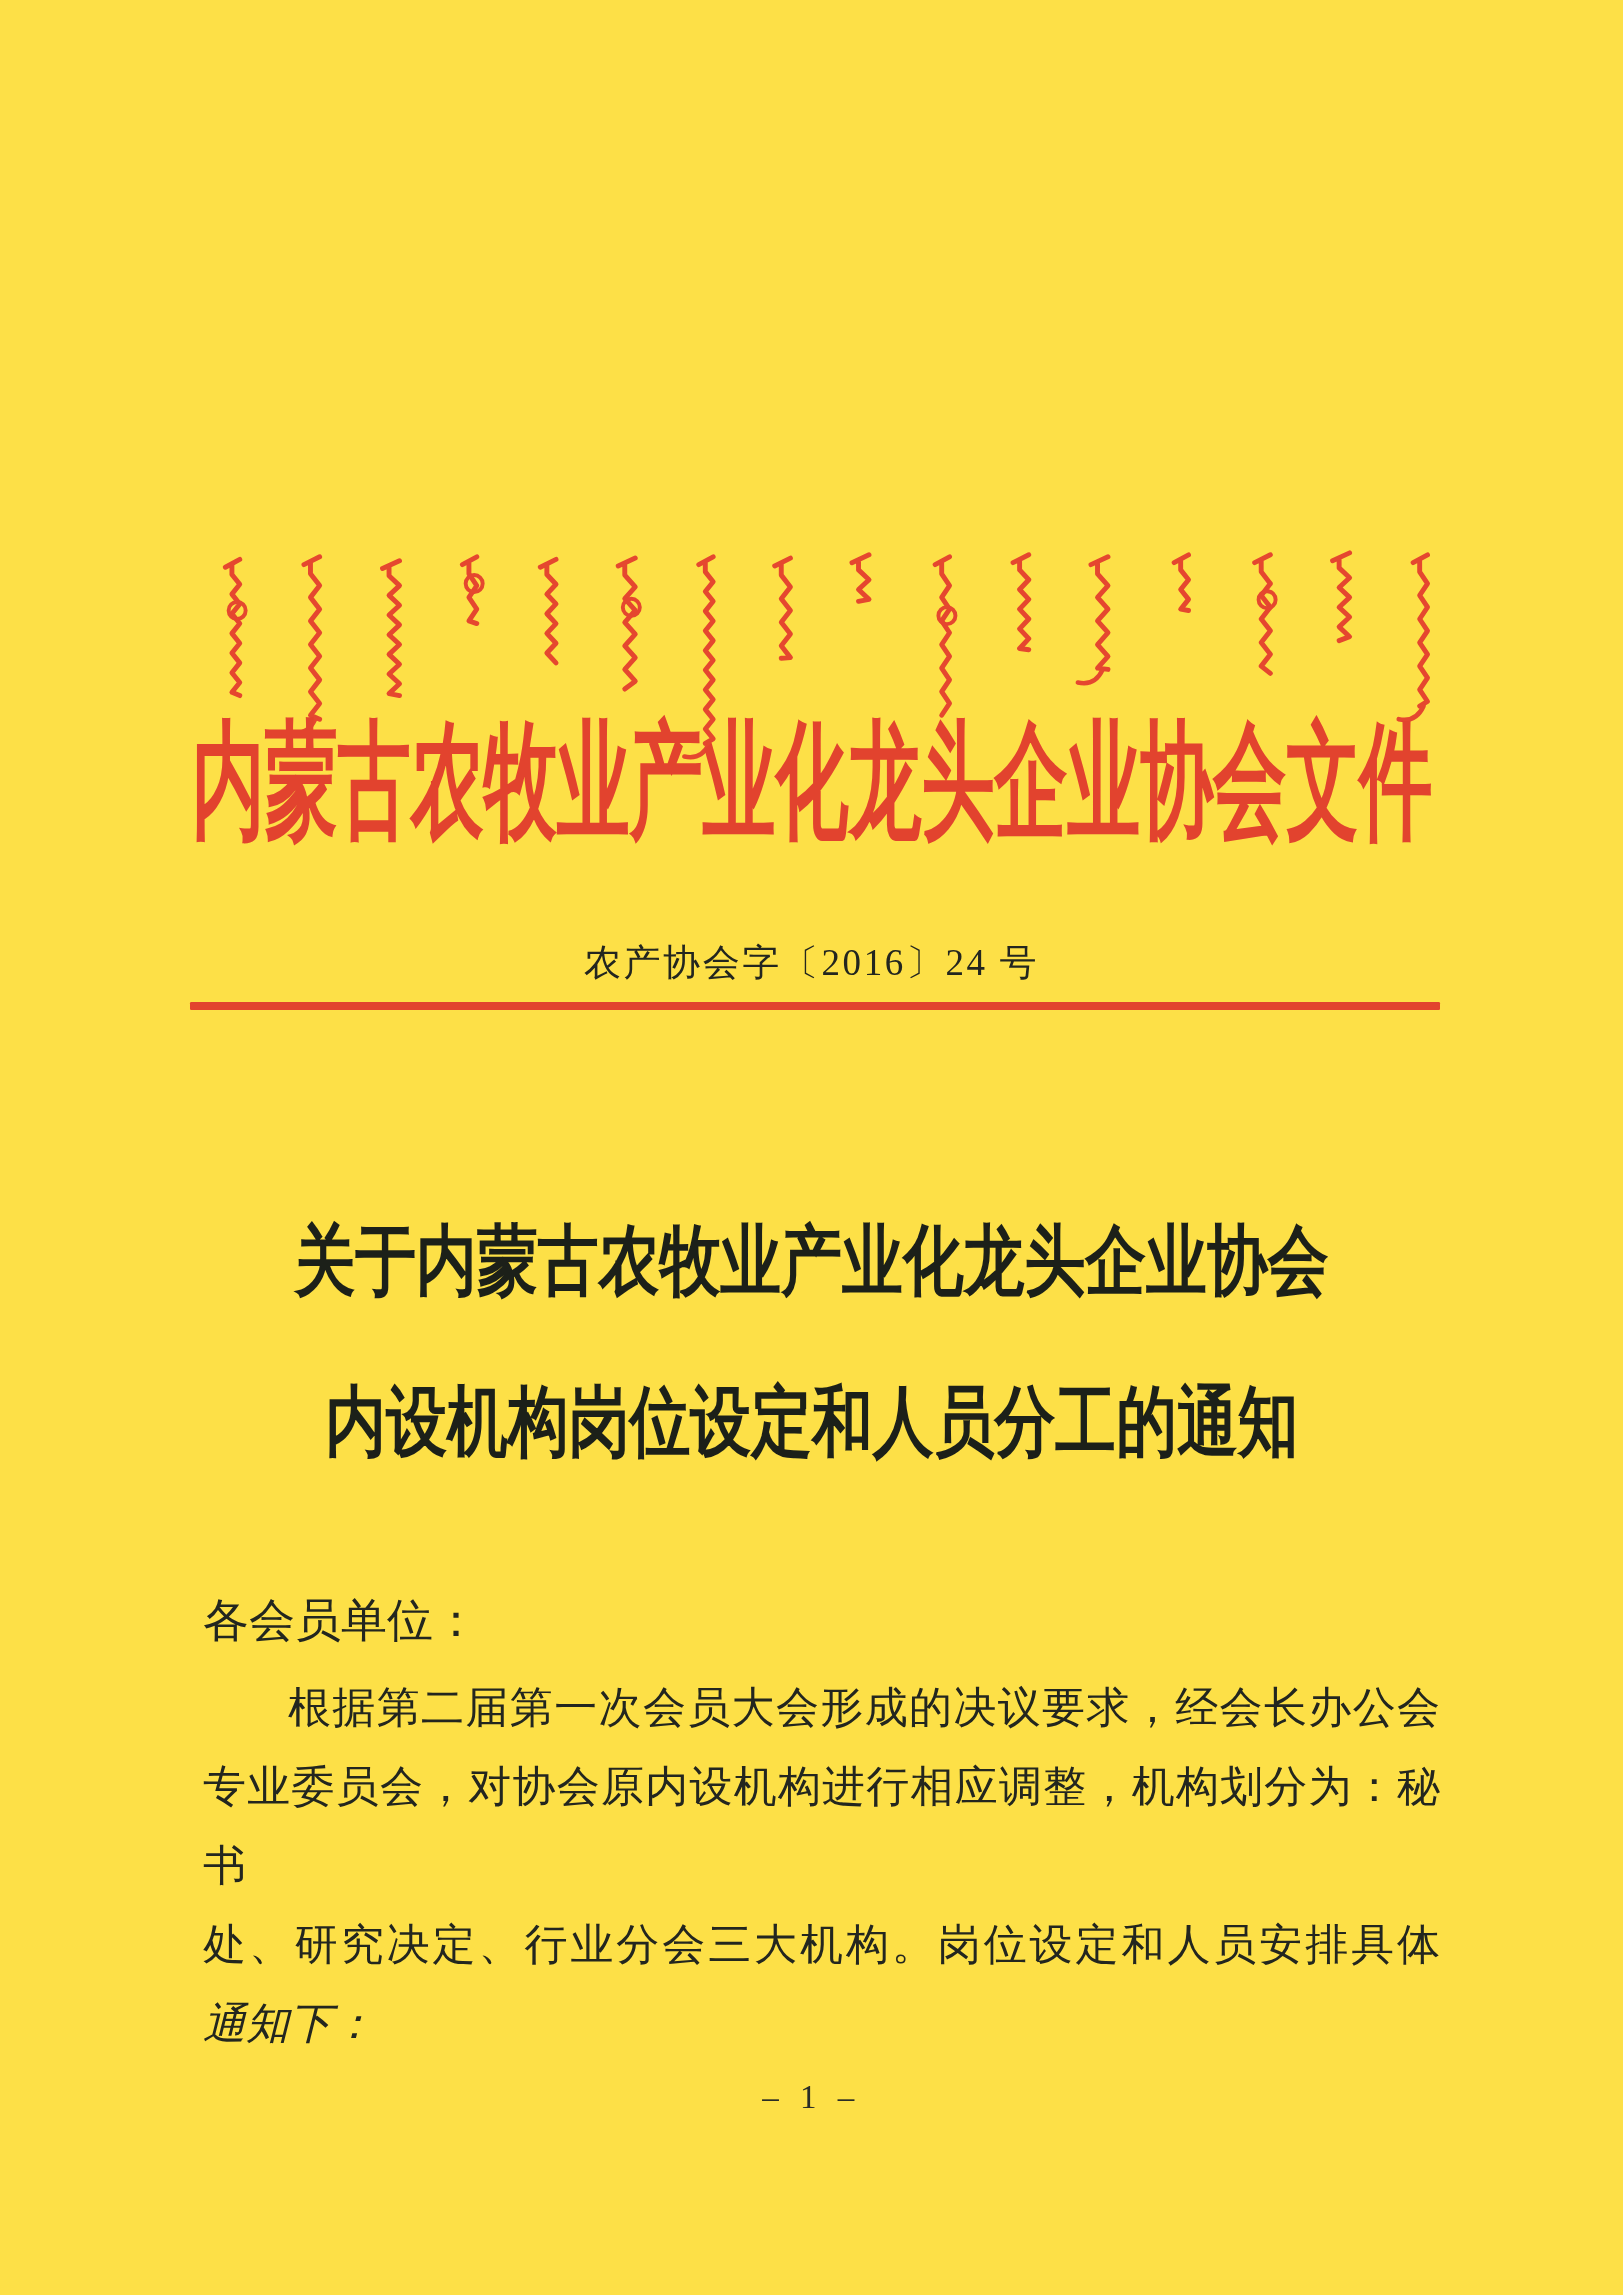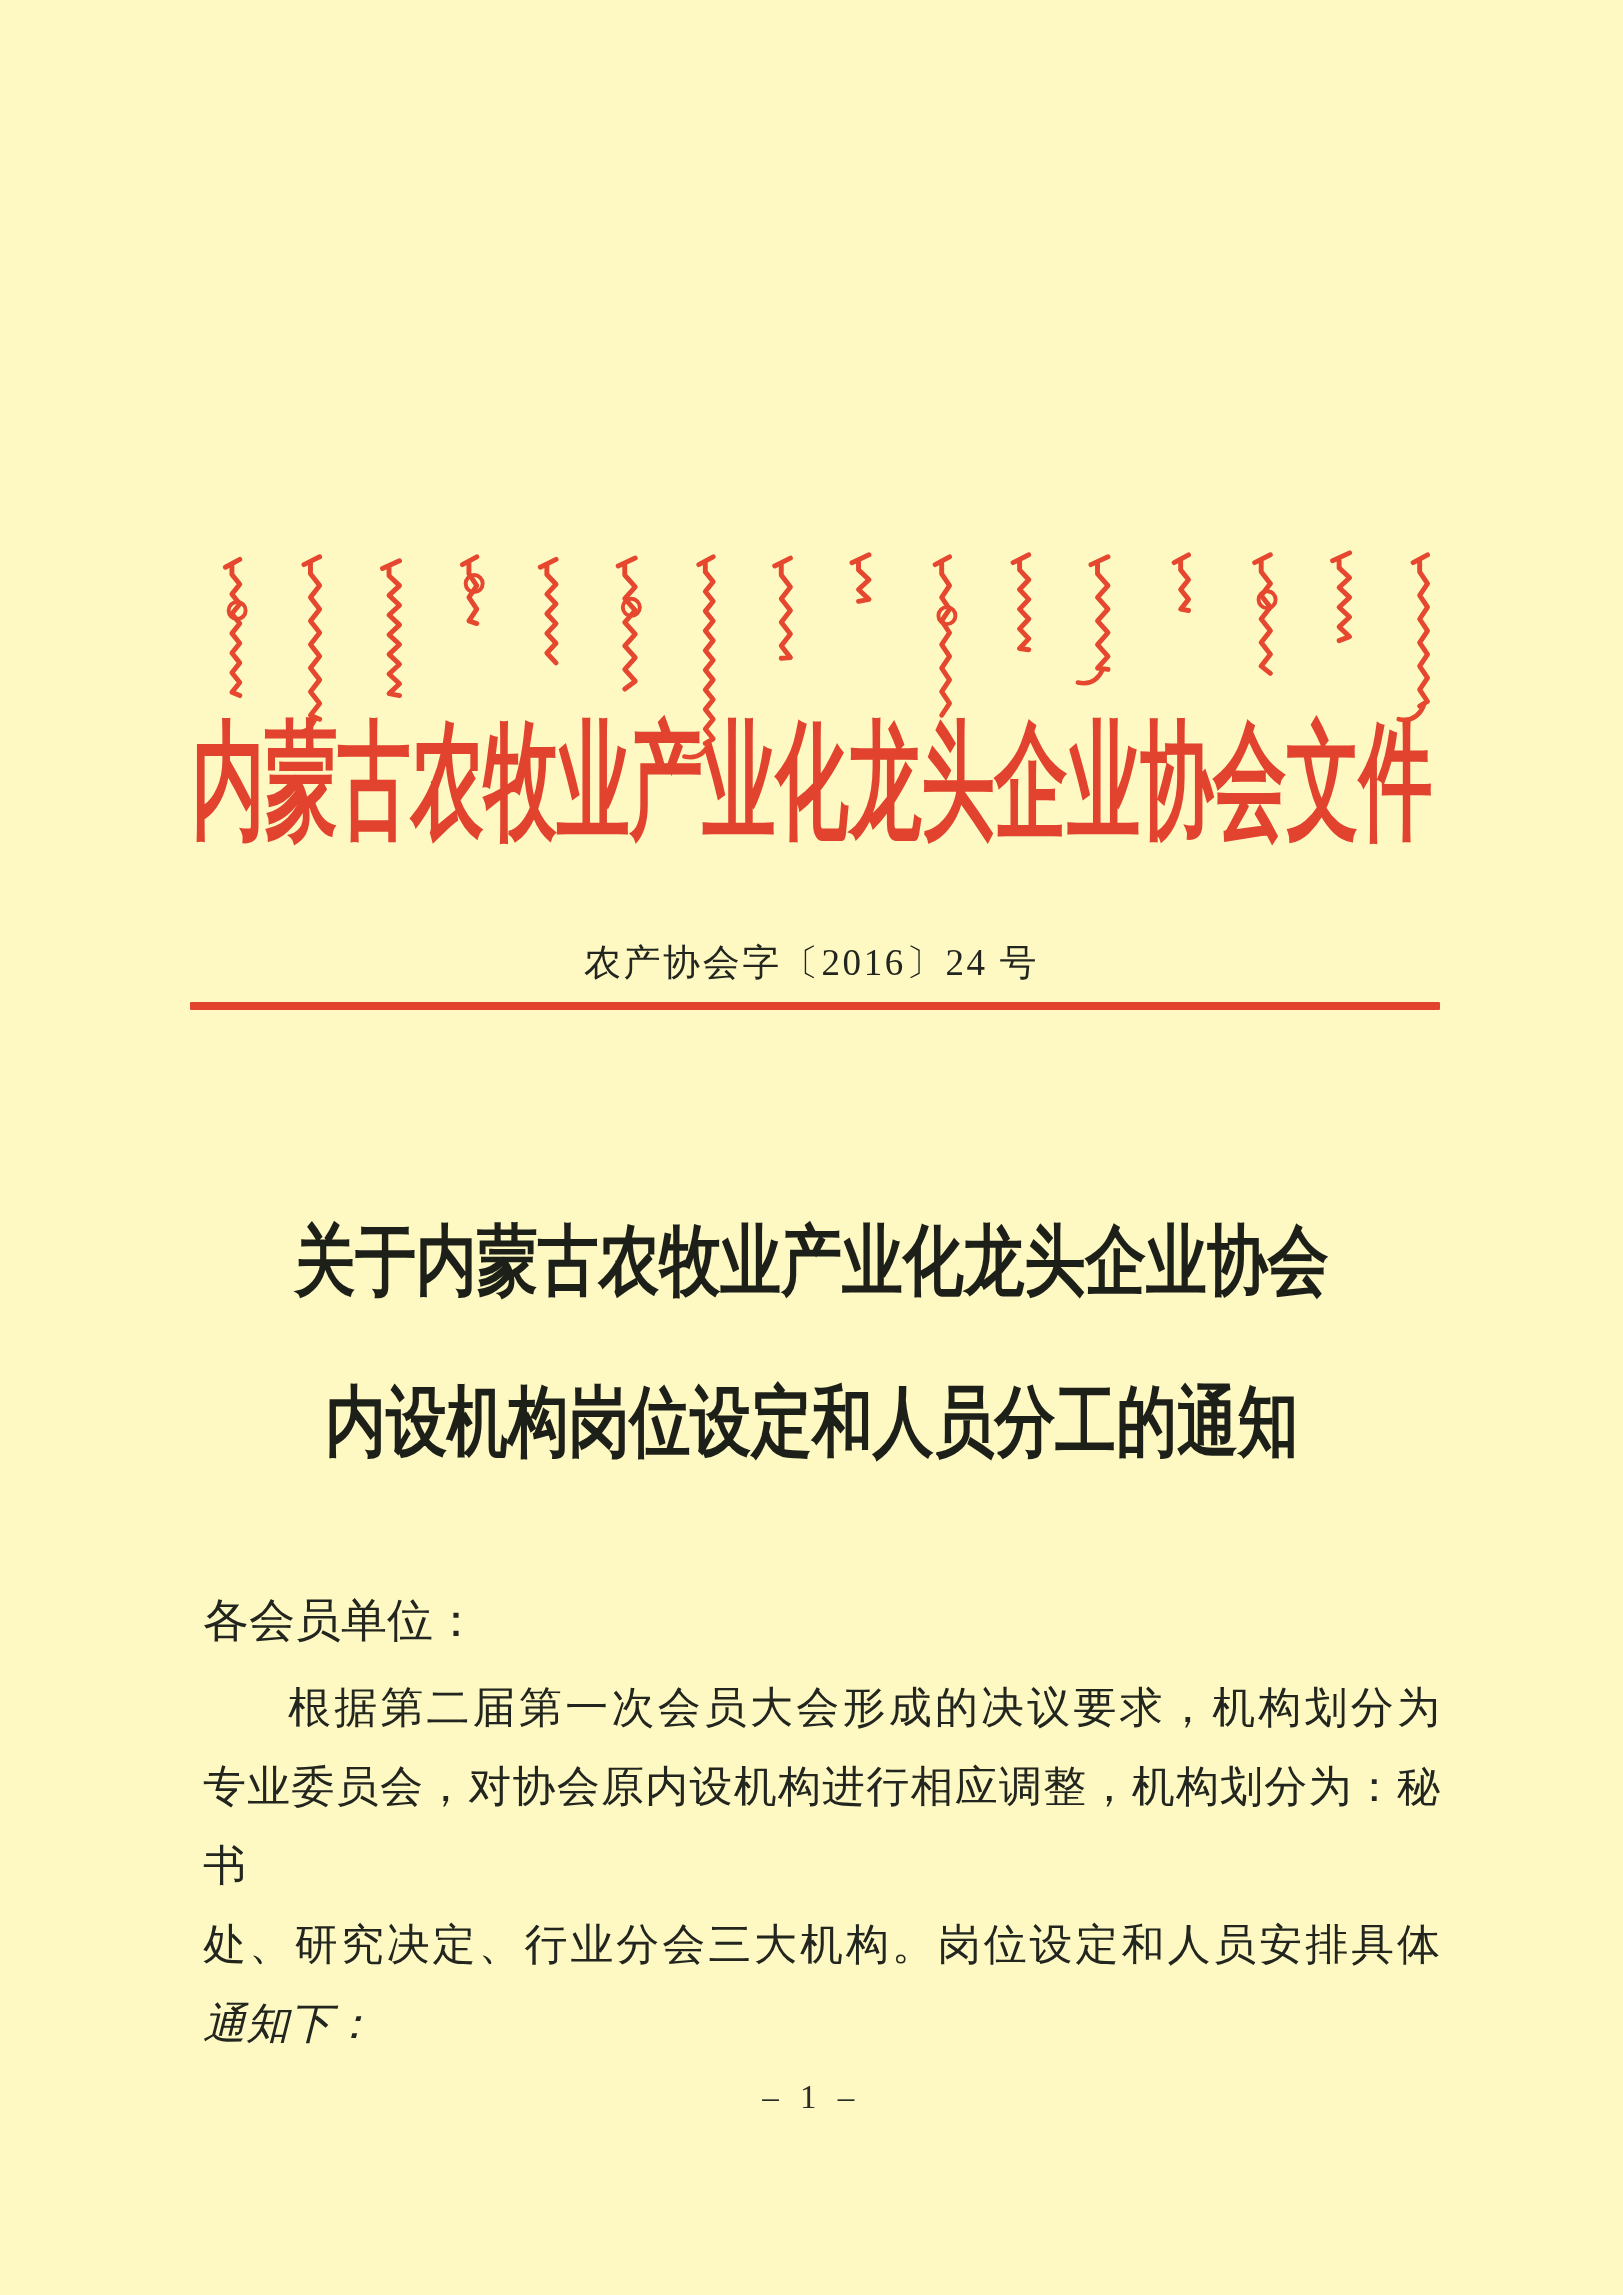--- a/index.html
+++ b/index.html
@@ -1,21 +1,21 @@
 <!DOCTYPE html>
 <html style="--red: #e2432e; --ink: #23261f;font-size:10.5px"><head>
 <meta charset="utf-8">
 <style>
   html,body{margin:0;padding:0;background:#9a9a9a;}
   .page{
     position:relative;
     width:1623px;
     height:2295px;
     margin:0 auto;
-    background:#fef9c3;
+    background:#fde047;
     overflow:hidden;
     font-family:"Liberation Serif","DejaVu Serif",serif;
     color:var(--ink,#23261f);
   }
   :root{
     --red:#e2432e;
     --ink:#23261f;
   }
   
   .mongolian-banner{
@@ -178,21 +178,21 @@
       <span class="scale">关于内蒙古农牧业产业化龙头企业协会</span>
     </div>
     <div class="t-line">
       <span class="scale">内设机构岗位设定和人员分工的通知</span>
     </div>
   </div>
 
   <div class="salutation">各会员单位：</div>
 
   <div class="body-block">
-    <div class="line first">根据第二届第一次会员大会形成的决议要求，机构划分为</div>
+    <div class="line first">根据第二届第一次会员大会形成的决议要求，经会长办公会</div>
     <div class="line">专业委员会，对协会原内设机构进行相应调整，机构划分为：秘书</div>
     <div class="line">处、研究决定、行业分会三大机构。岗位设定和人员安排具体</div>
     <div class="line last">通知下：</div>
   </div>
 
   <div class="page-number">– 1 –</div>
 
 </div>
 
 

